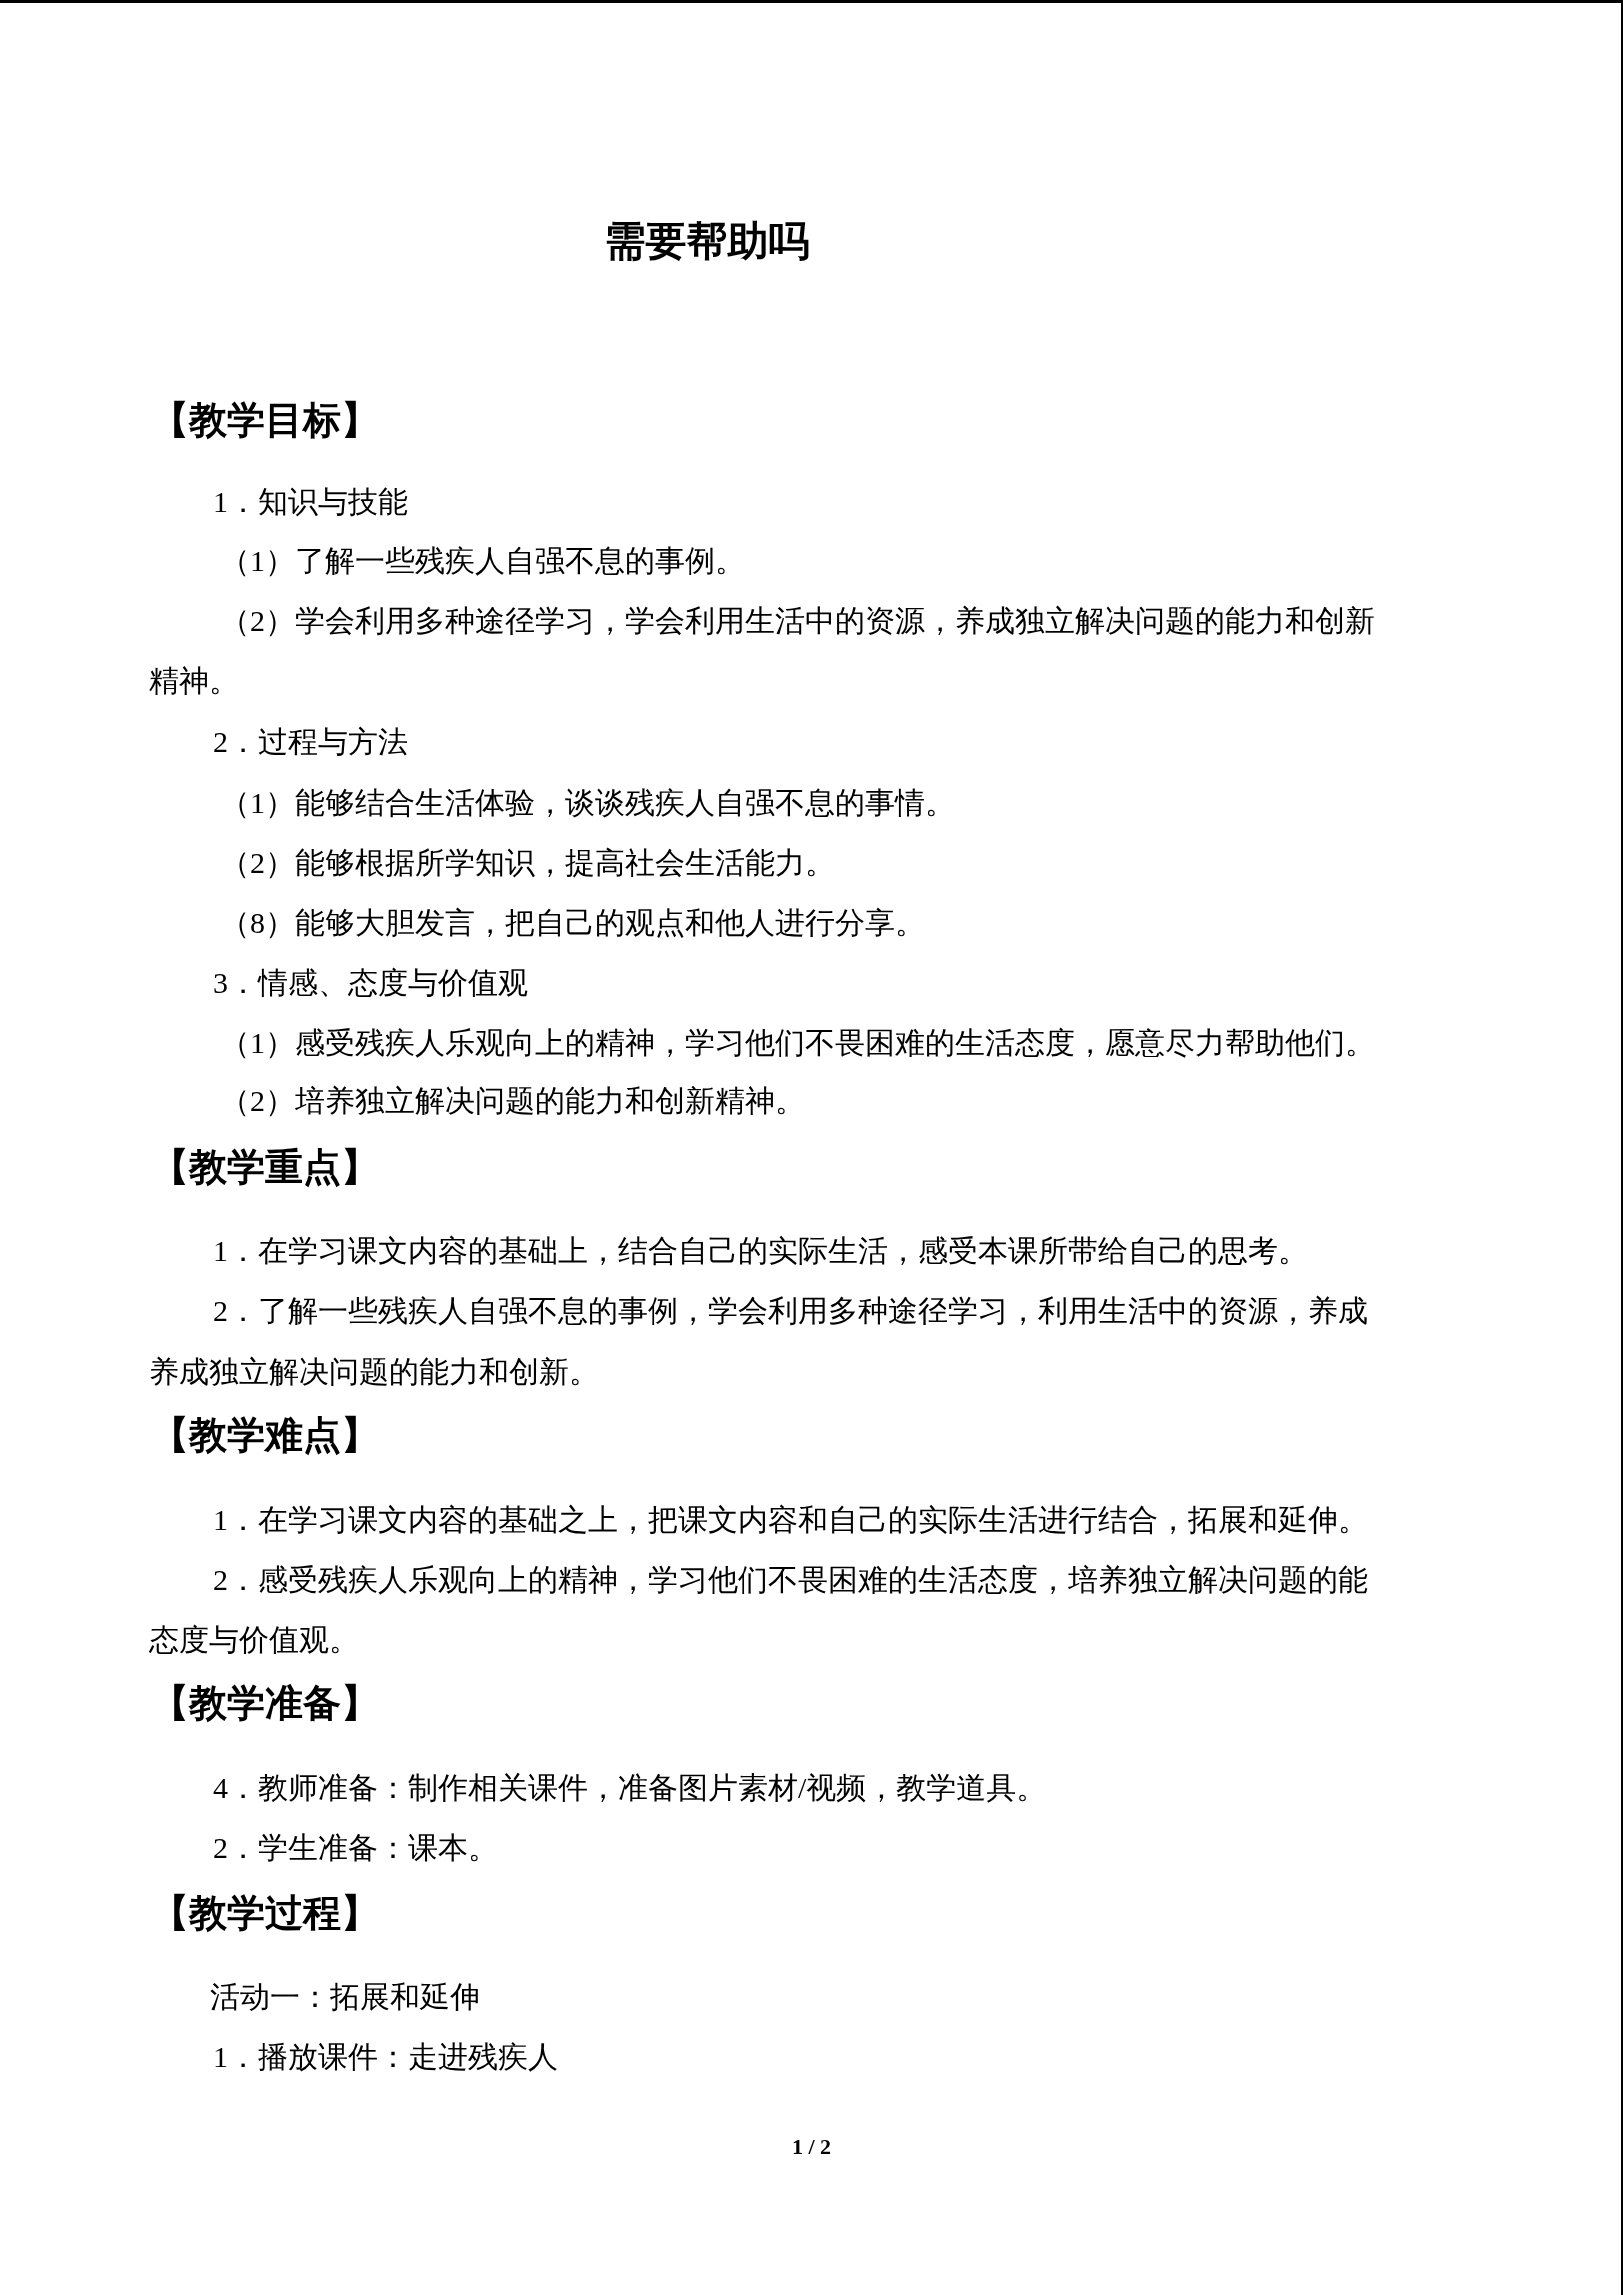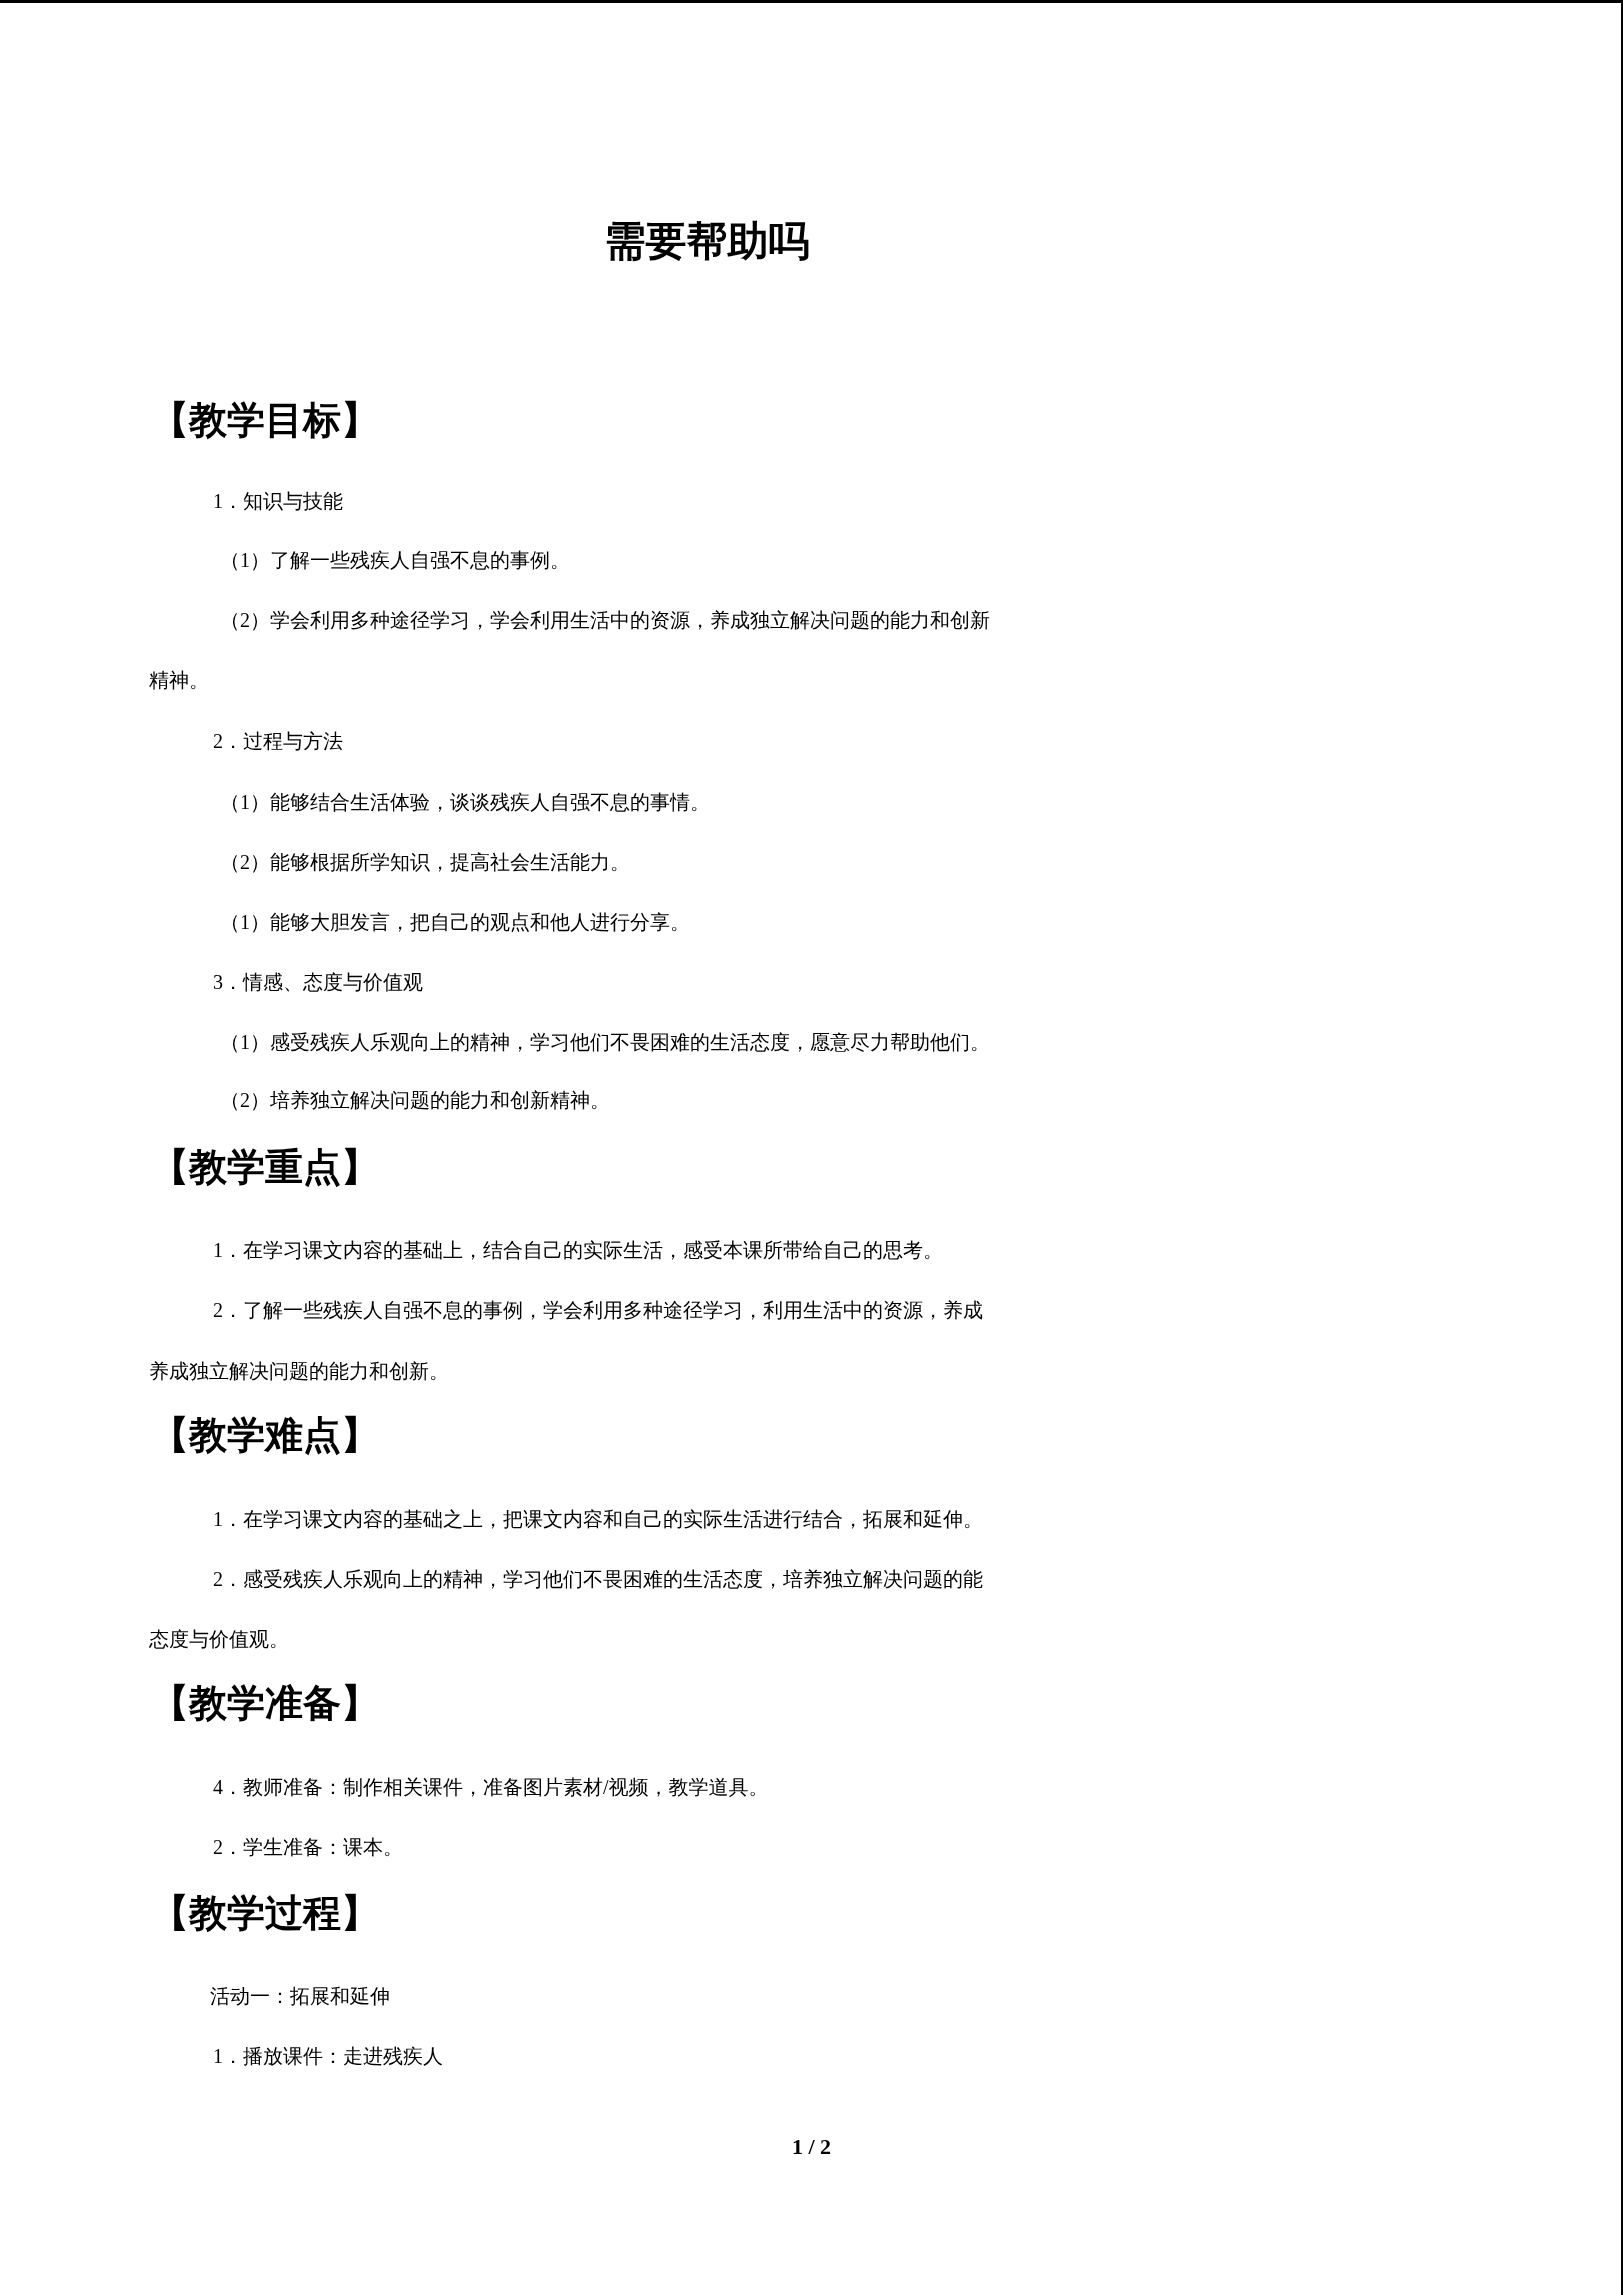--- a/index.html
+++ b/index.html
@@ -3,21 +3,21 @@
 <meta charset="utf-8">
 <style>
   html, body { margin: 0; padding: 0; background: #ffffff; }
   body { width: 1623px; height: 2295px; position: relative; overflow: hidden;
          font-family: "Liberation Serif", "DejaVu Serif", serif; color: #000; }
   .frame-top { position: absolute; left: 0; top: 0; width: 1623px; height: 2.7px; background: #000; }
   .frame-right { position: absolute; right: 0; top: 0; width: 2px; height: 2295px; background: #000; }
   .title { position: absolute; left: 0; width: 1414px; top: 217px; text-align: center;
            font-size: 41px; font-weight: bold; line-height: 49px; white-space: nowrap; }
   .h { position: absolute; left: 151px; font-size: 38px; font-weight: bold; line-height: 41px; white-space: nowrap; }
-  .l { position: absolute; font-size: 20px; line-height: 35px; white-space: nowrap; }
+  .l { position: absolute; font-size: 30px; line-height: 35px; white-space: nowrap; }
   .num { left: 213px; }
   .par { left: 220px; }
   .ind { left: 210px; }
   .wrap { left: 149px; }
   .page-num { position: absolute; left: 0; width: 1623px; top: 2135px; text-align: center;
               font-size: 22px; font-weight: bold; line-height: 24.5px; }
 </style>
 </head>
 <body>
 
@@ -27,21 +27,21 @@
 <div class="title">需要帮助吗</div>
 
 <div class="h" style="top:400px">【教学目标】</div>
 <div class="l num" style="top:484px">1．知识与技能</div>
 <div class="l par" style="top:543px">（1）了解一些残疾人自强不息的事例。</div>
 <div class="l par" style="top:603px">（2）学会利用多种途径学习，学会利用生活中的资源，养成独立解决问题的能力和创新</div>
 <div class="l wrap" style="top:663px">精神。</div>
 <div class="l num" style="top:724px">2．过程与方法</div>
 <div class="l par" style="top:785px">（1）能够结合生活体验，谈谈残疾人自强不息的事情。</div>
 <div class="l par" style="top:845px">（2）能够根据所学知识，提高社会生活能力。</div>
-<div class="l par" style="top:905px">（1）能够大胆发言，把自己的观点和他人进行分享。</div>
+<div class="l par" style="top:905px">（8）能够大胆发言，把自己的观点和他人进行分享。</div>
 <div class="l num" style="top:965px">3．情感、态度与价值观</div>
 <div class="l par" style="top:1025px">（1）感受残疾人乐观向上的精神，学习他们不畏困难的生活态度，愿意尽力帮助他们。</div>
 <div class="l par" style="top:1083px">（2）培养独立解决问题的能力和创新精神。</div>
 
 <div class="h" style="top:1147px">【教学重点】</div>
 <div class="l num" style="top:1233px">1．在学习课文内容的基础上，结合自己的实际生活，感受本课所带给自己的思考。</div>
 <div class="l num" style="top:1293px">2．了解一些残疾人自强不息的事例，学会利用多种途径学习，利用生活中的资源，养成</div>
 <div class="l wrap" style="top:1354px">养成独立解决问题的能力和创新。</div>
 
 <div class="h" style="top:1415px">【教学难点】</div>

